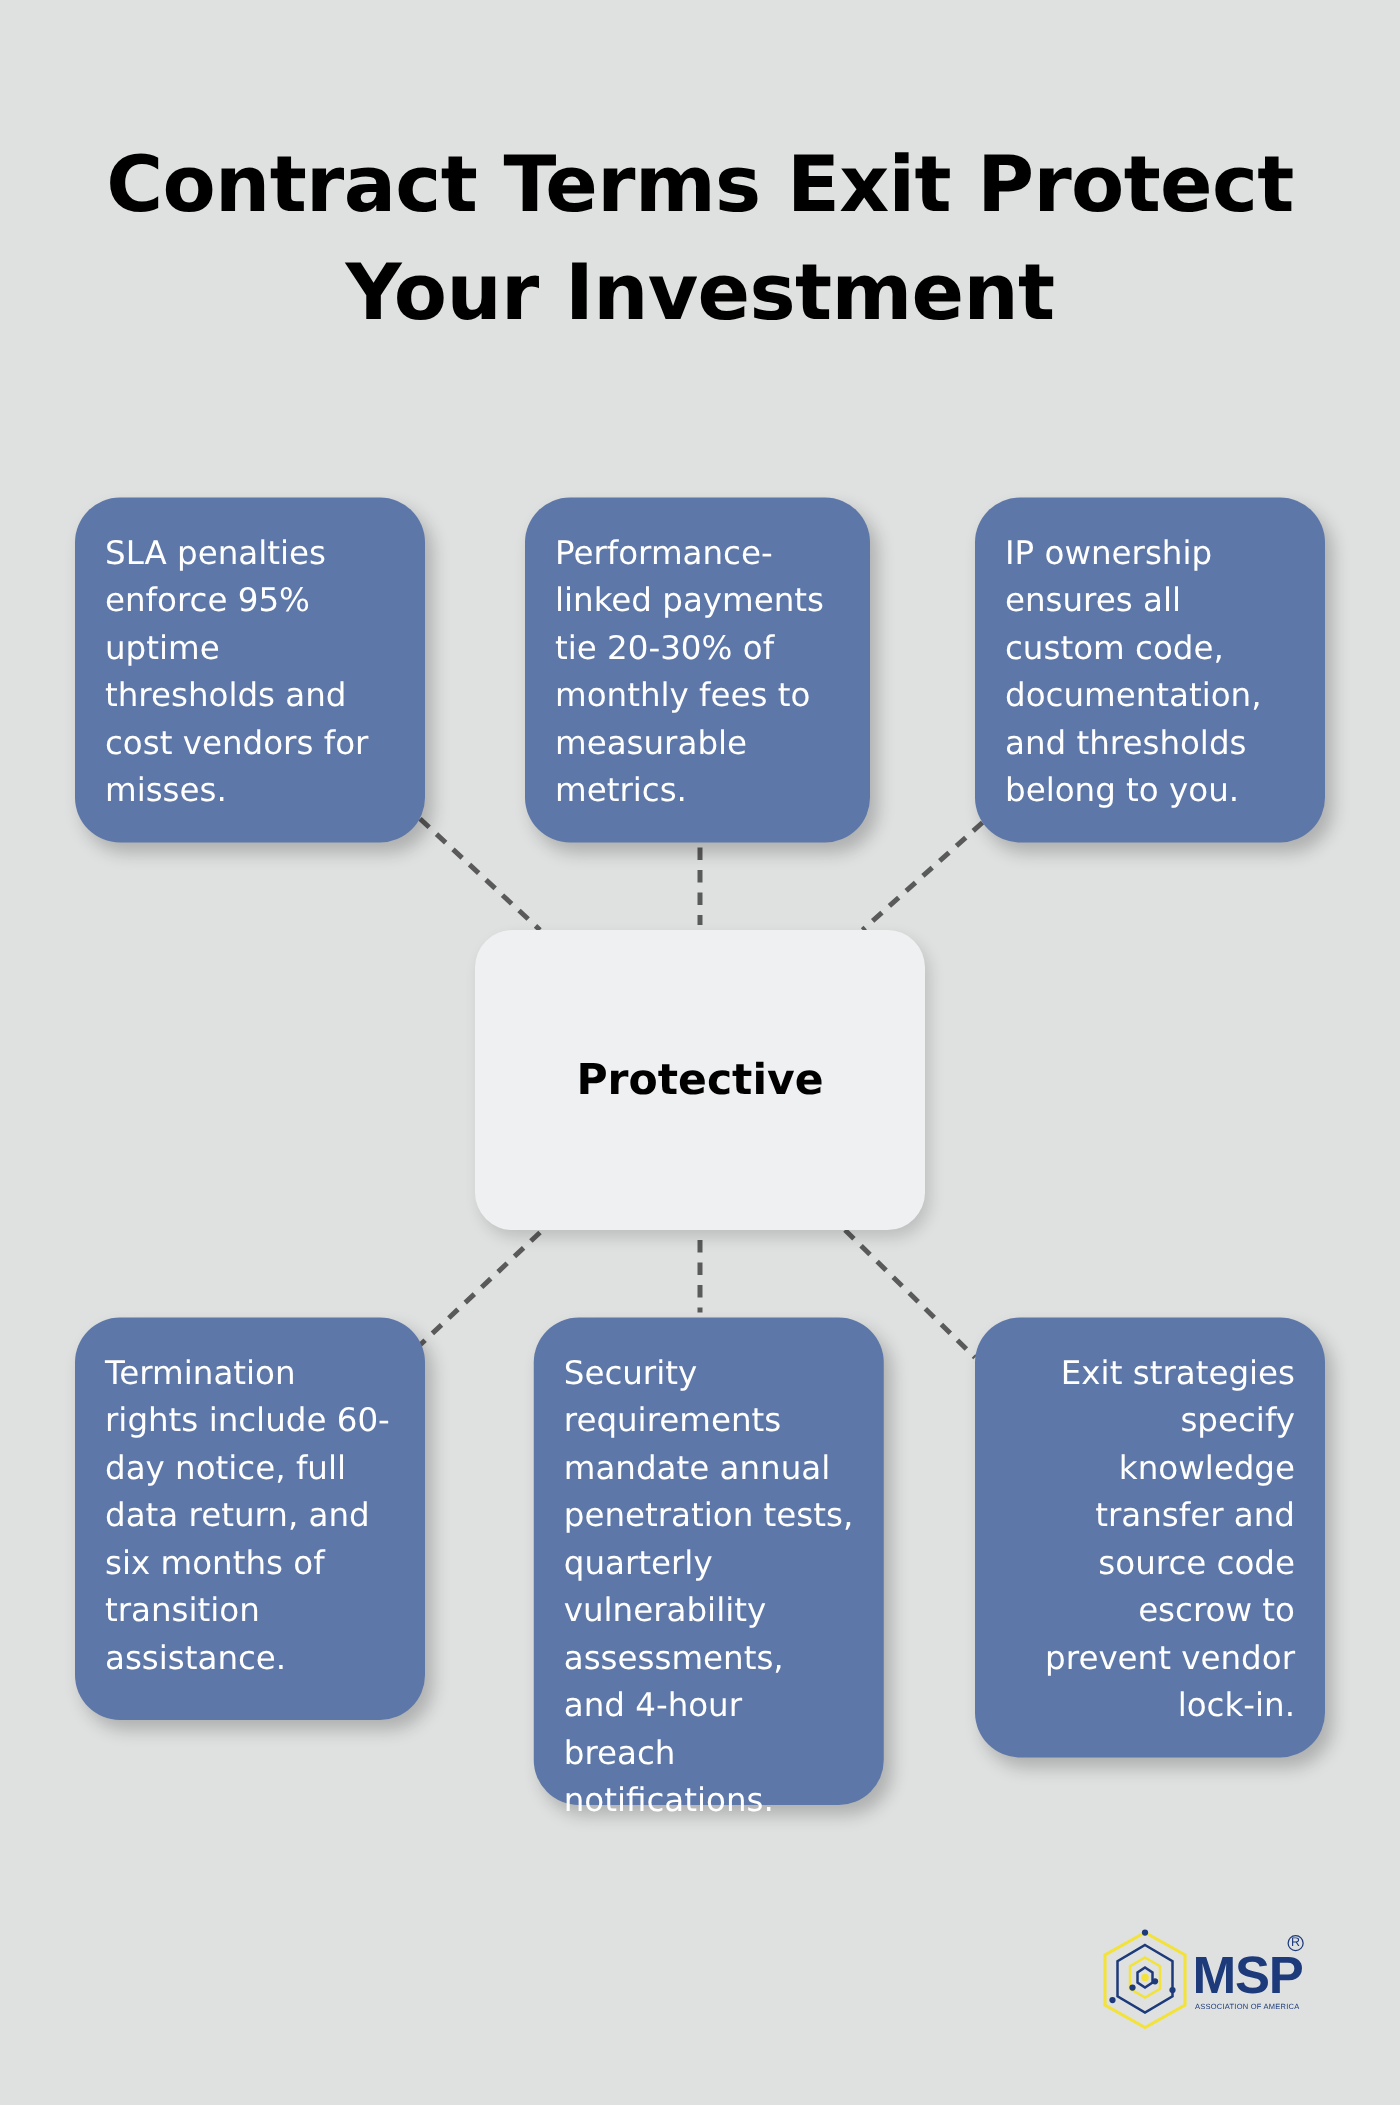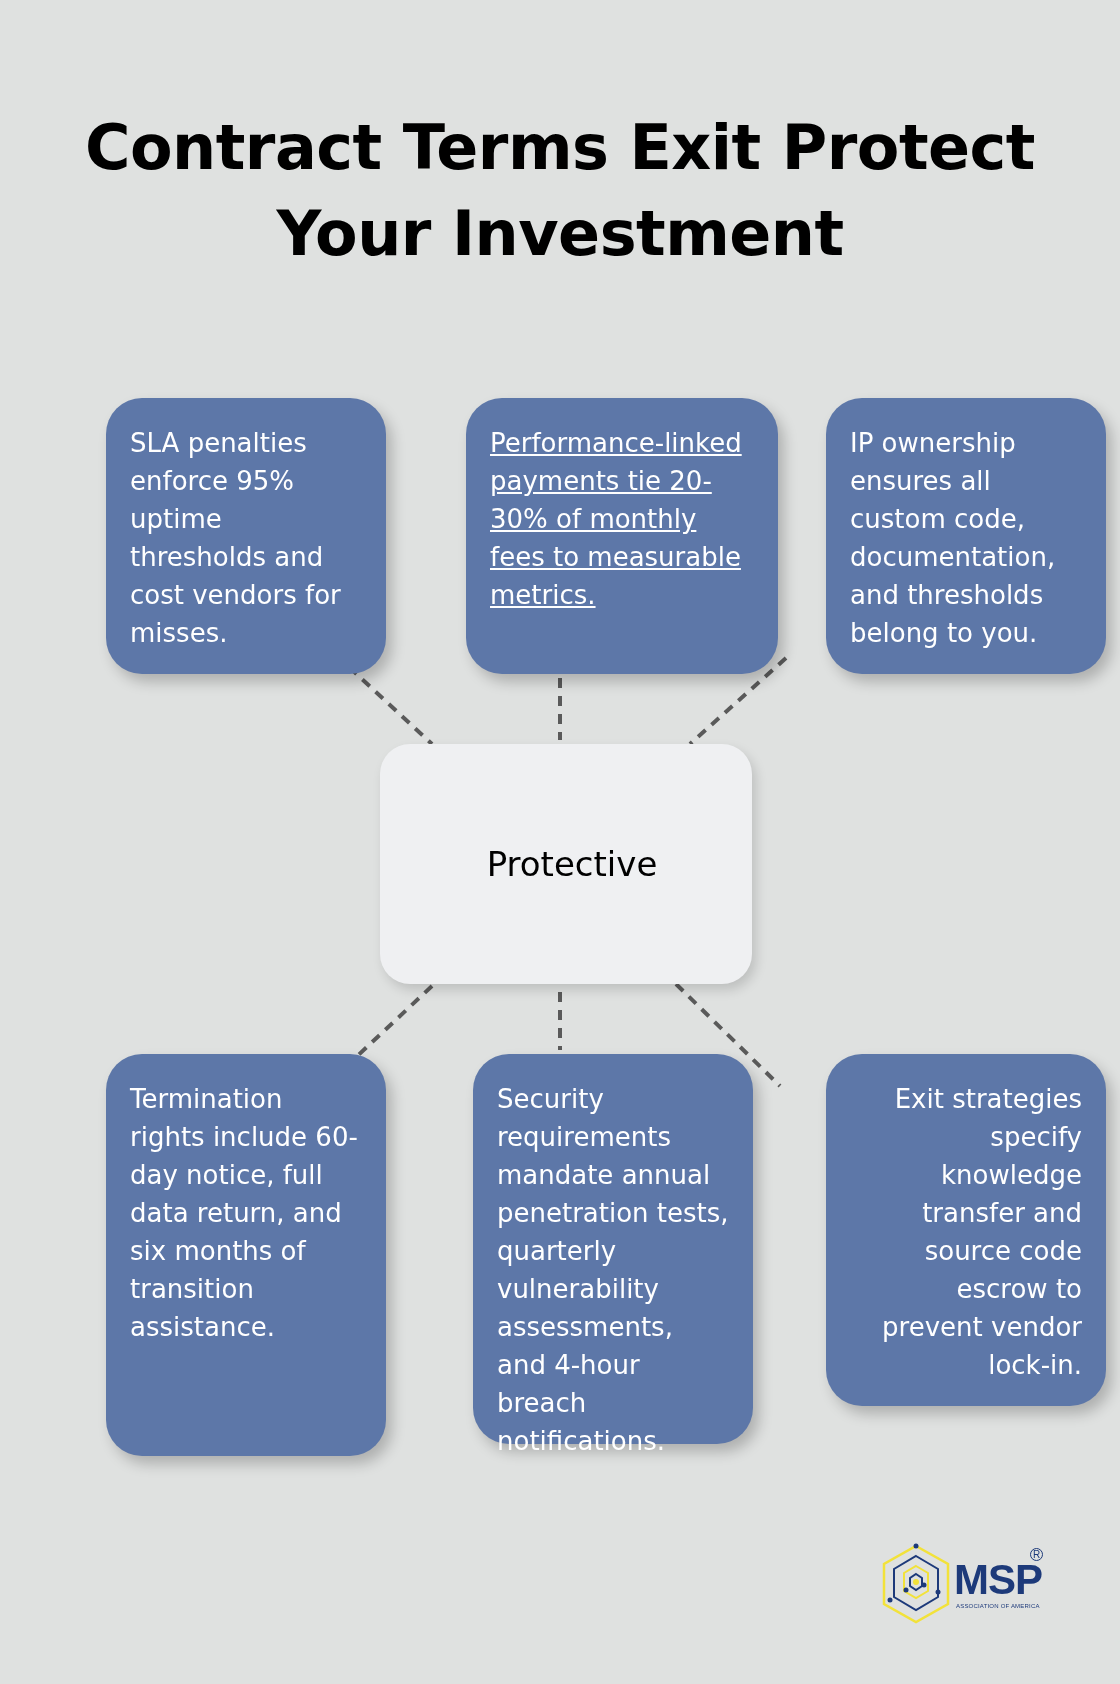--- a/index.html
+++ b/index.html
@@ -11,28 +11,28 @@
   .title {
     position:absolute; left:0; top:105px; width:1120px; text-align:center;
     font-weight:bold; font-size:62px; line-height:86px; color:#000;
     letter-spacing:-0.5px;
   }
   .connectors { position:absolute; left:0; top:0; }
   .box {
     position:absolute; background:#5d77a8; border-radius:36px;
     box-shadow:6px 8px 14px rgba(0,0,0,0.22);
     color:#fff; font-size:26px; line-height:38px;
-    padding:26px 24px 0 24px; box-sizing:border-box;margin-left:46px;
+    padding:26px 24px 0 24px; box-sizing:border-box;
   }
   .center-box {
     position:absolute; left:380px; top:744px; width:360px; height:240px;
     background:#eff0f2; border-radius:30px;
     box-shadow:4px 6px 12px rgba(0,0,0,0.15);
     display:flex; align-items:center; justify-content:center; 
-    font-weight:normal; font-size:34px; line-height:48px; color:#000;padding-left:12px;
+    font-weight:bold; font-size:34px; line-height:48px; color:#000;
   }
   .logo { position:absolute; left:878px; top:1540px; width:180px; height:90px; }
   .logo-text {
     position:absolute; left:76px; top:16px; font-family:"Liberation Sans", sans-serif;
     font-weight:bold; font-size:42px; color:#1d3a7a; letter-spacing:-1px;
   }
   .logo-sub {
     position:absolute; left:78px; top:63px; font-family:"Liberation Sans", sans-serif;
     font-size:6px; color:#1d3a7a; letter-spacing:0.2px;
   }
@@ -57,34 +57,34 @@
     <line x1="786" y1="658" x2="690" y2="744"></line>
     <line x1="432" y1="986" x2="336" y2="1076"></line>
     <line x1="560" y1="992" x2="560" y2="1050"></line>
     <line x1="676" y1="984" x2="780" y2="1086"></line>
   </g>
 </svg>
 
 <div class="box" style="left:60px; top:398px; width:280px; height:276px;">
   <span>SLA penalties enforce 95% uptime thresholds and cost vendors for misses.</span>
 </div>
-<div class="box" style="left:420px; top:398px; width:312px; height:276px;text-decoration:underline;">
+<div class="box" style="left:420px; top:398px; width:276px; height:276px;">
   <span>Performance-linked payments tie 20-30% of monthly fees to measurable metrics.</span>
 </div>
 <div class="box" style="left:780px; top:398px; width:280px; height:276px;">
   <span>IP ownership ensures all custom code, documentation, and thresholds belong to you.</span>
 </div>
 
 <div class="center-box">
   <div>
     <div>Protective</div>
   </div>
 </div>
 
-<div class="box" style="left:60px; top:1054px; width:280px; height:402px;">
+<div class="box" style="left:60px; top:1054px; width:280px; height:322px;">
   <span>Termination rights include 60-day notice, full data return, and six months of transition assistance.</span>
 </div>
 <div class="box" style="left:427px; top:1054px; width:280px; height:390px;">
   <span>Security requirements mandate annual penetration tests, quarterly vulnerability assessments, and 4-hour breach notifications.</span>
 </div>
 <div class="box" style="left:780px; top:1054px; width:280px; height:352px;text-align:right;">
   <span>Exit strategies specify knowledge transfer and source code escrow to prevent vendor lock-in.</span>
 </div>
 
 <div class="logo">

